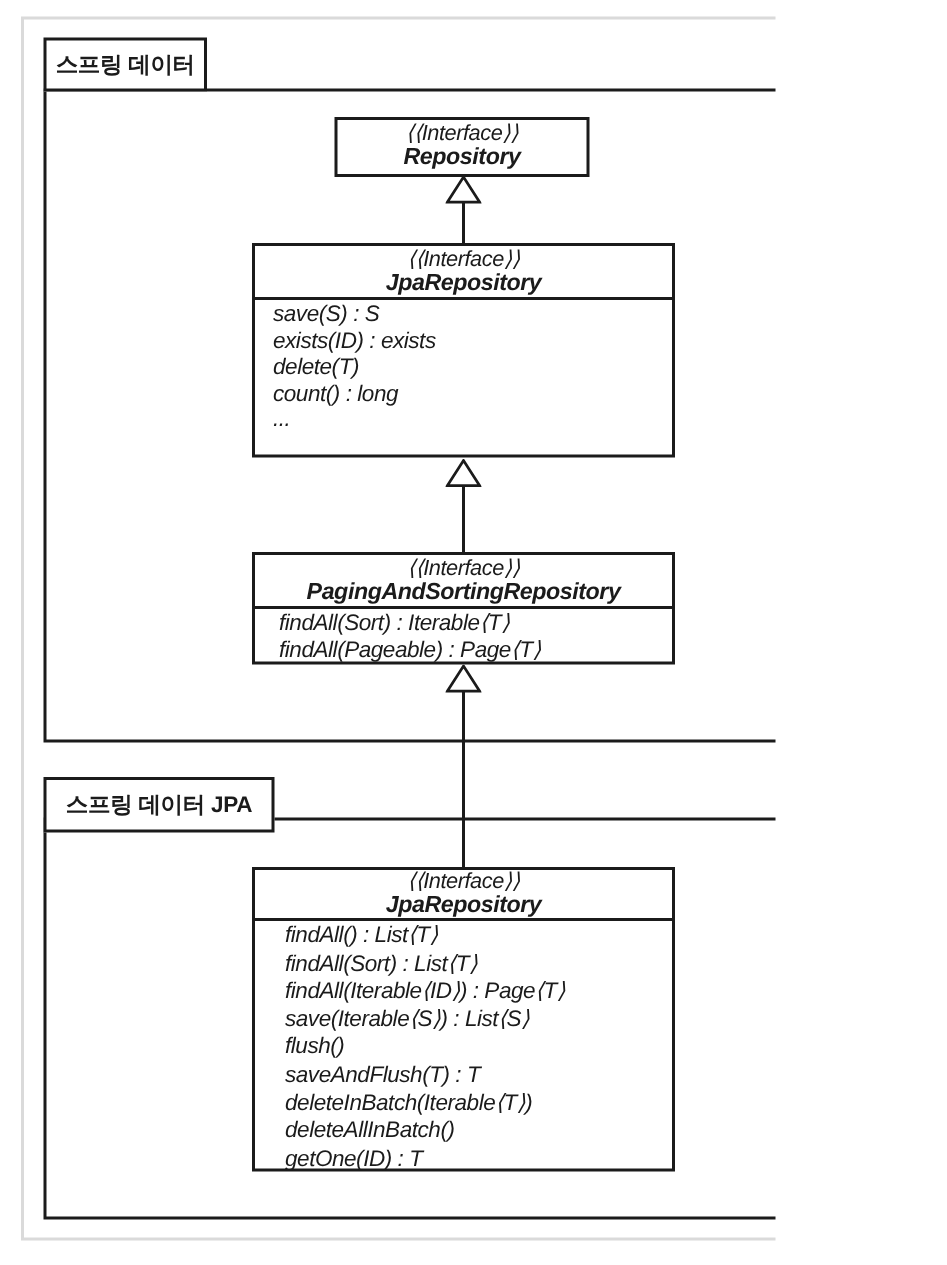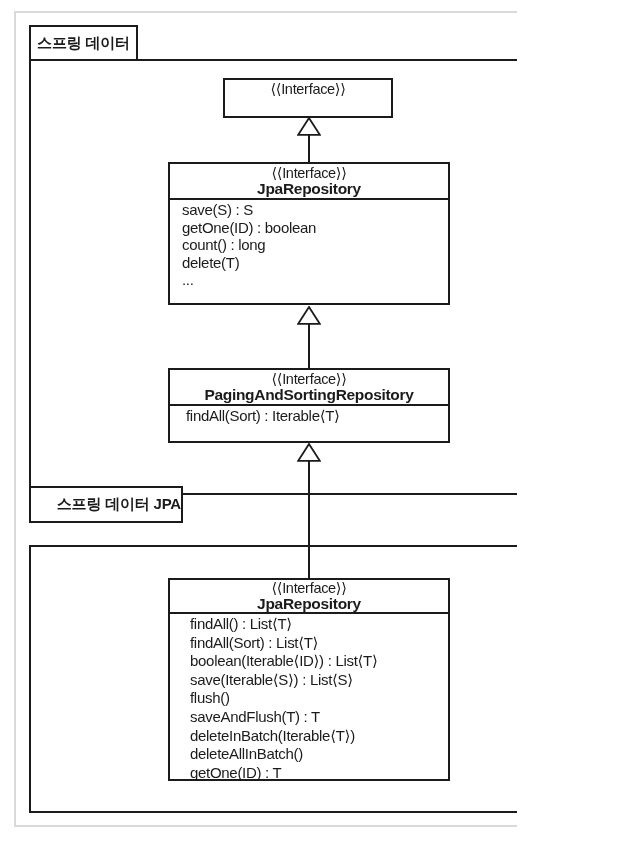--- a/index.html
+++ b/index.html
@@ -32,21 +32,21 @@
   .pkg-tab {
     position: absolute;
     border: 2px solid #1b1b1b;
     background: #ffffff;
     display: flex; align-items: center; justify-content: center;
     font-weight: bold; font-size: 15px;
     letter-spacing: -0.2px;
     z-index: 3;
   }
   #pkg1-tab { left: 29px; top: 25px;  width: 109px; height: 36px; }
-  #pkg2-tab { left: 29px; top: 486px; width: 154px; height: 37px; justify-content: flex-end; }
+  #pkg2-tab { left: 29px; top: 518px; width: 154px; height: 37px; }
 
   .vline {
     position: absolute;
     width: 2px;
     background: #1b1b1b;
     left: 308px;
     z-index: 2;
   }
   #line-1 { top: 134px; height: 30px; }
   #line-2 { top: 322px; height: 48px; }
@@ -61,20 +61,21 @@
   #tri-1 { top: 117px; }
   #tri-2 { top: 306px; }
   #tri-3 { top: 443px; }
 
   .uml-class {
     position: absolute;
     border: 2px solid #1b1b1b;
     background: #ffffff;
     z-index: 4;
     letter-spacing: -0.3px;
+    font-style: italic;
   }
   #cls-repository { left: 223px; top: 78px;  width: 170px; height: 40px; }
   #cls-crud       { left: 168px; top: 162px; width: 282px; height: 143px; }
   #cls-pasr       { left: 168px; top: 368px; width: 282px; height: 75px; }
   #cls-jpa        { left: 168px; top: 578px; width: 282px; height: 203px; }
 
   .uml-head { text-align: center; padding-top: 1px; }
   .uml-head .stereotype { font-size: 14.5px; line-height: 16px; font-weight: normal; }
   .uml-head .classname  { font-size: 15.5px; line-height: 16px; font-weight: bold; }
   #cls-crud .uml-head, #cls-pasr .uml-head { height: 34px; }
@@ -116,59 +117,61 @@
   <svg class="tri" id="tri-2" viewBox="0 0 24 19">
     <polygon points="12,1 22.8,17.8 1.2,17.8" fill="#ffffff" stroke="#1b1b1b" stroke-width="1.8"></polygon>
   </svg>
   <svg class="tri" id="tri-3" viewBox="0 0 24 19">
     <polygon points="12,1 22.8,17.8 1.2,17.8" fill="#ffffff" stroke="#1b1b1b" stroke-width="1.8"></polygon>
   </svg>
 
   <div class="uml-class" id="cls-repository">
     <div class="uml-head">
       <div class="stereotype">⟨⟨Interface⟩⟩</div>
+      <div class="classname">Repository</div>
     </div>
   </div>
 
   <div class="uml-class" id="cls-crud">
     <div class="uml-head">
       <div class="stereotype">⟨⟨Interface⟩⟩</div>
       <div class="classname">JpaRepository</div>
     </div>
     <div class="uml-methods">
 
     <div class="method">save(S) : S</div>
-        <div class="method">getOne(ID) : boolean</div>
+        <div class="method">exists(ID) : exists</div>
+        <div class="method">delete(T)</div>
         <div class="method">count() : long</div>
-        <div class="method">delete(T)</div>
         <div class="method">...</div>
       </div>
   </div>
 
   <div class="uml-class" id="cls-pasr">
     <div class="uml-head">
       <div class="stereotype">⟨⟨Interface⟩⟩</div>
       <div class="classname">PagingAndSortingRepository</div>
     </div>
     <div class="uml-methods">
 
     <div class="method">findAll(Sort) : Iterable⟨T⟩</div>
+        <div class="method">findAll(Pageable) : Page⟨T⟩</div>
       </div>
   </div>
 
   <div class="uml-class" id="cls-jpa">
     <div class="uml-head">
       <div class="stereotype">⟨⟨Interface⟩⟩</div>
       <div class="classname">JpaRepository</div>
     </div>
     <div class="uml-methods">
 
     <div class="method">findAll() : List⟨T⟩</div>
         <div class="method">findAll(Sort) : List⟨T⟩</div>
-        <div class="method">boolean(Iterable⟨ID⟩) : List⟨T⟩</div>
+        <div class="method">findAll(Iterable⟨ID⟩) : Page⟨T⟩</div>
         <div class="method">save(Iterable⟨S⟩) : List⟨S⟩</div>
         <div class="method">flush()</div>
         <div class="method">saveAndFlush(T) : T</div>
         <div class="method">deleteInBatch(Iterable⟨T⟩)</div>
         <div class="method">deleteAllInBatch()</div>
         <div class="method">getOne(ID) : T</div>
       </div>
   </div>
 </div>
 

